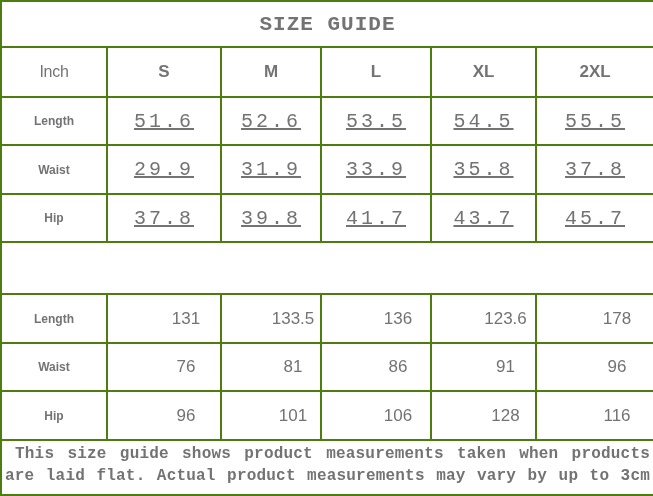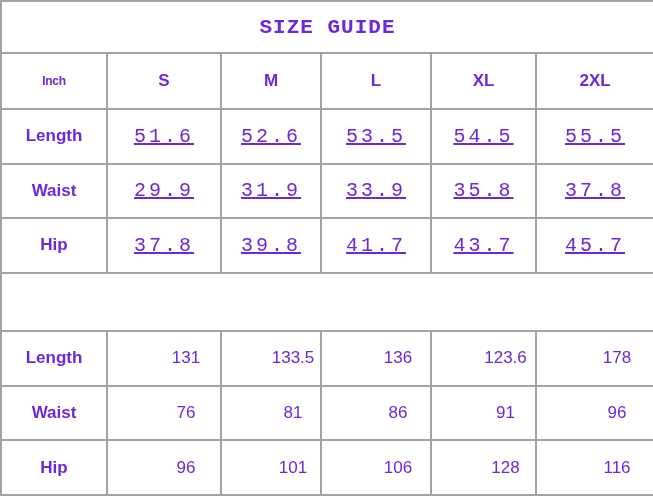--- a/index.html
+++ b/index.html
@@ -12,49 +12,49 @@
     font-family: "Liberation Sans", sans-serif;
     color: #000000;
   }
   table.size-table {
     border-collapse: collapse;
     table-layout: fixed;
     width: 653px;
     height: 496px;
   }
   td {
-    border: 2px solid #a3a3a3;
+    border: 2px solid #4d7c0f;
     text-align: center;
     vertical-align: middle;
     padding: 0;
     overflow: hidden;
-    color: #6d28d9;
+    color: #737373;
     background: #ffffff;
   }
   .title-cell {
     height: 40px;
     font-family: "Liberation Mono", monospace;
     font-weight: bold;
     font-size: 21px;
     letter-spacing: 1px;
   }
   .hdr-cell {
     height: 43px;
     font-weight: bold;
     font-size: 17px;
   }
   .unit-cell {
-    font-weight: bold;
-    font-size: 12px;
+    font-weight: normal;
+    font-size: 16px;
     letter-spacing: -0.3px;
   }
   .label-cell {
     height: 42px;
     font-weight: bold;
-    font-size: 17px;
+    font-size: 12px;
   }
   .inch-val {
     font-family: "Liberation Mono", monospace;
     font-size: 20px;
     letter-spacing: 3px;
     text-decoration: underline;
   }
   .cm-val {
     font-size: 17px;
     padding-left: 44px;
@@ -157,15 +157,21 @@
 
       <tr>
         <td class="label-cell">Hip</td>
         <td class="cm-val">96</td>
         <td class="cm-val">101</td>
         <td class="cm-val">106</td>
         <td class="cm-val">128</td>
         <td class="cm-val">116</td>
       </tr>
 
+      <tr>
+        <td colspan="6" class="footer-cell">
+          <span class="footer-line first">This size guide shows product measurements taken when products</span>
+          <span class="footer-line">are laid flat. Actual product measurements may vary by up to 3cm</span>
+        </td>
+      </tr>
     </tbody>
   </table>
 </div>
 
 </body></html>

